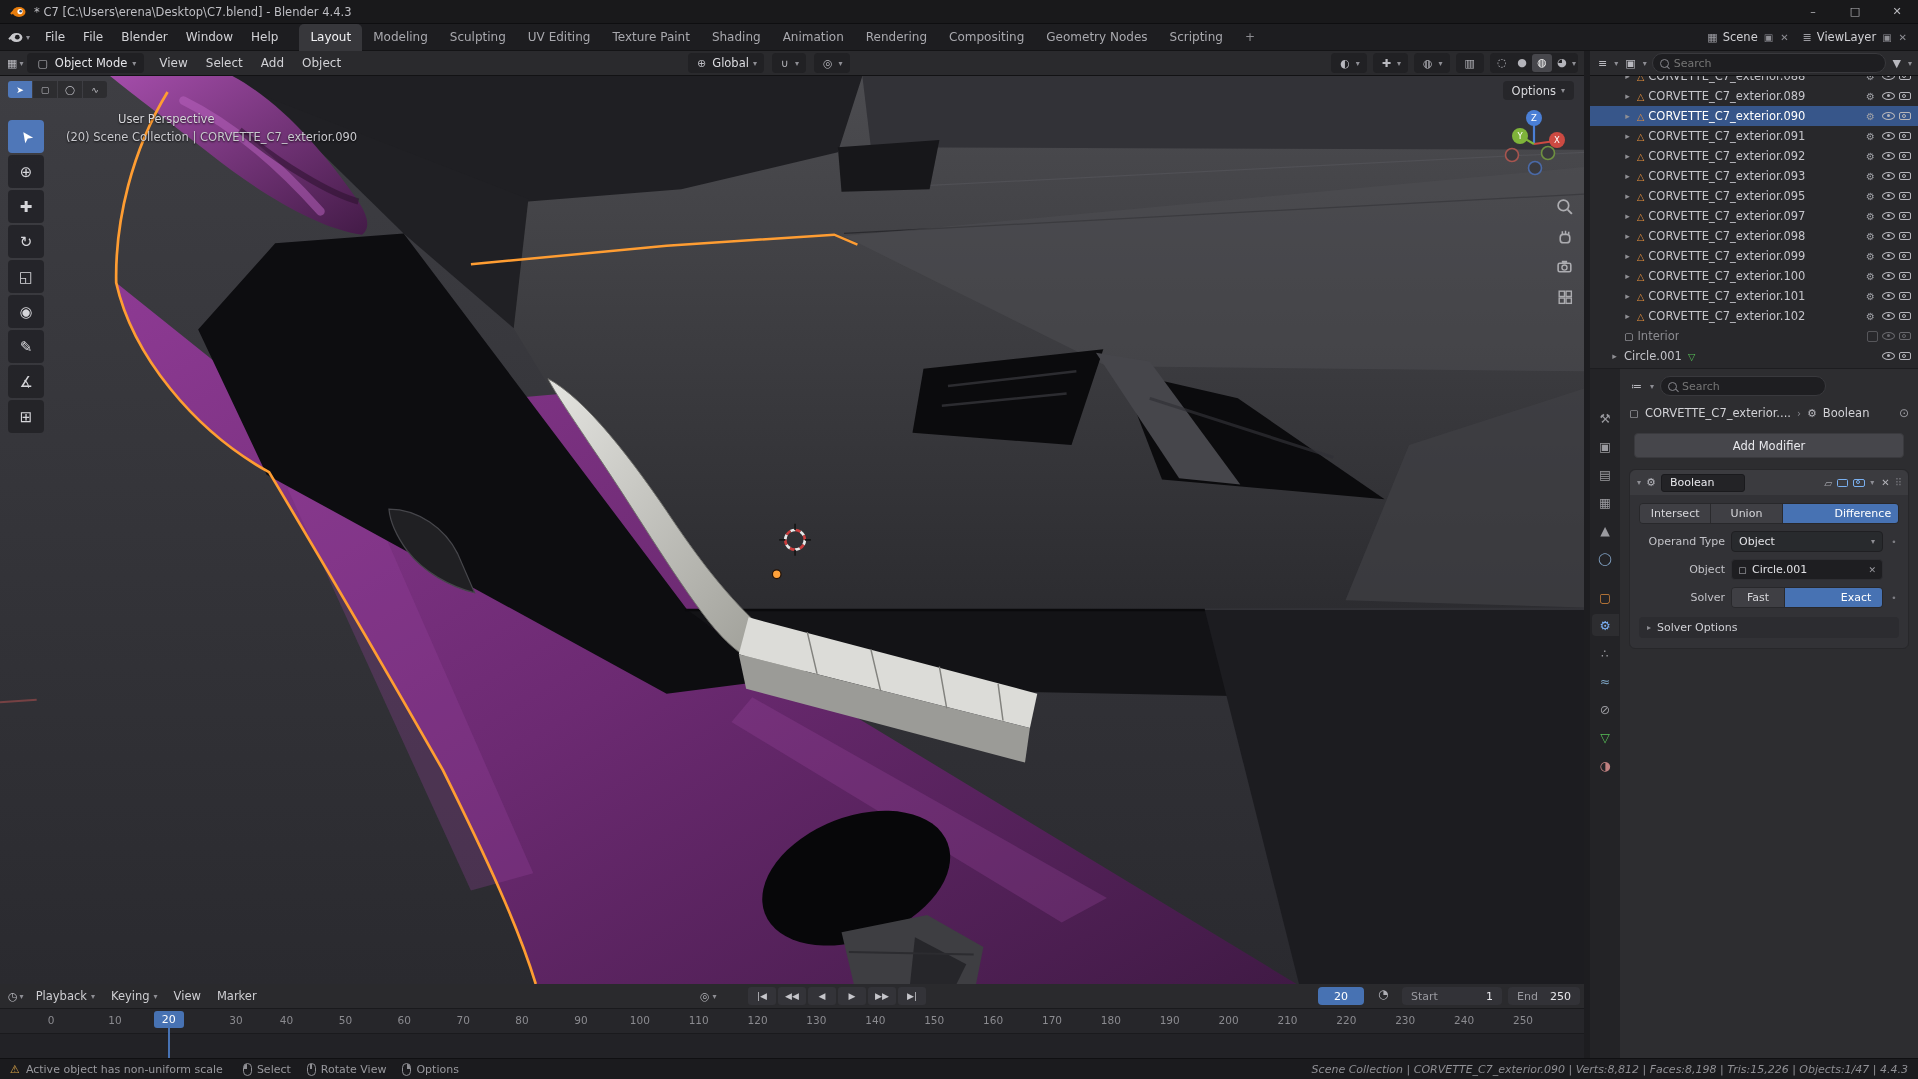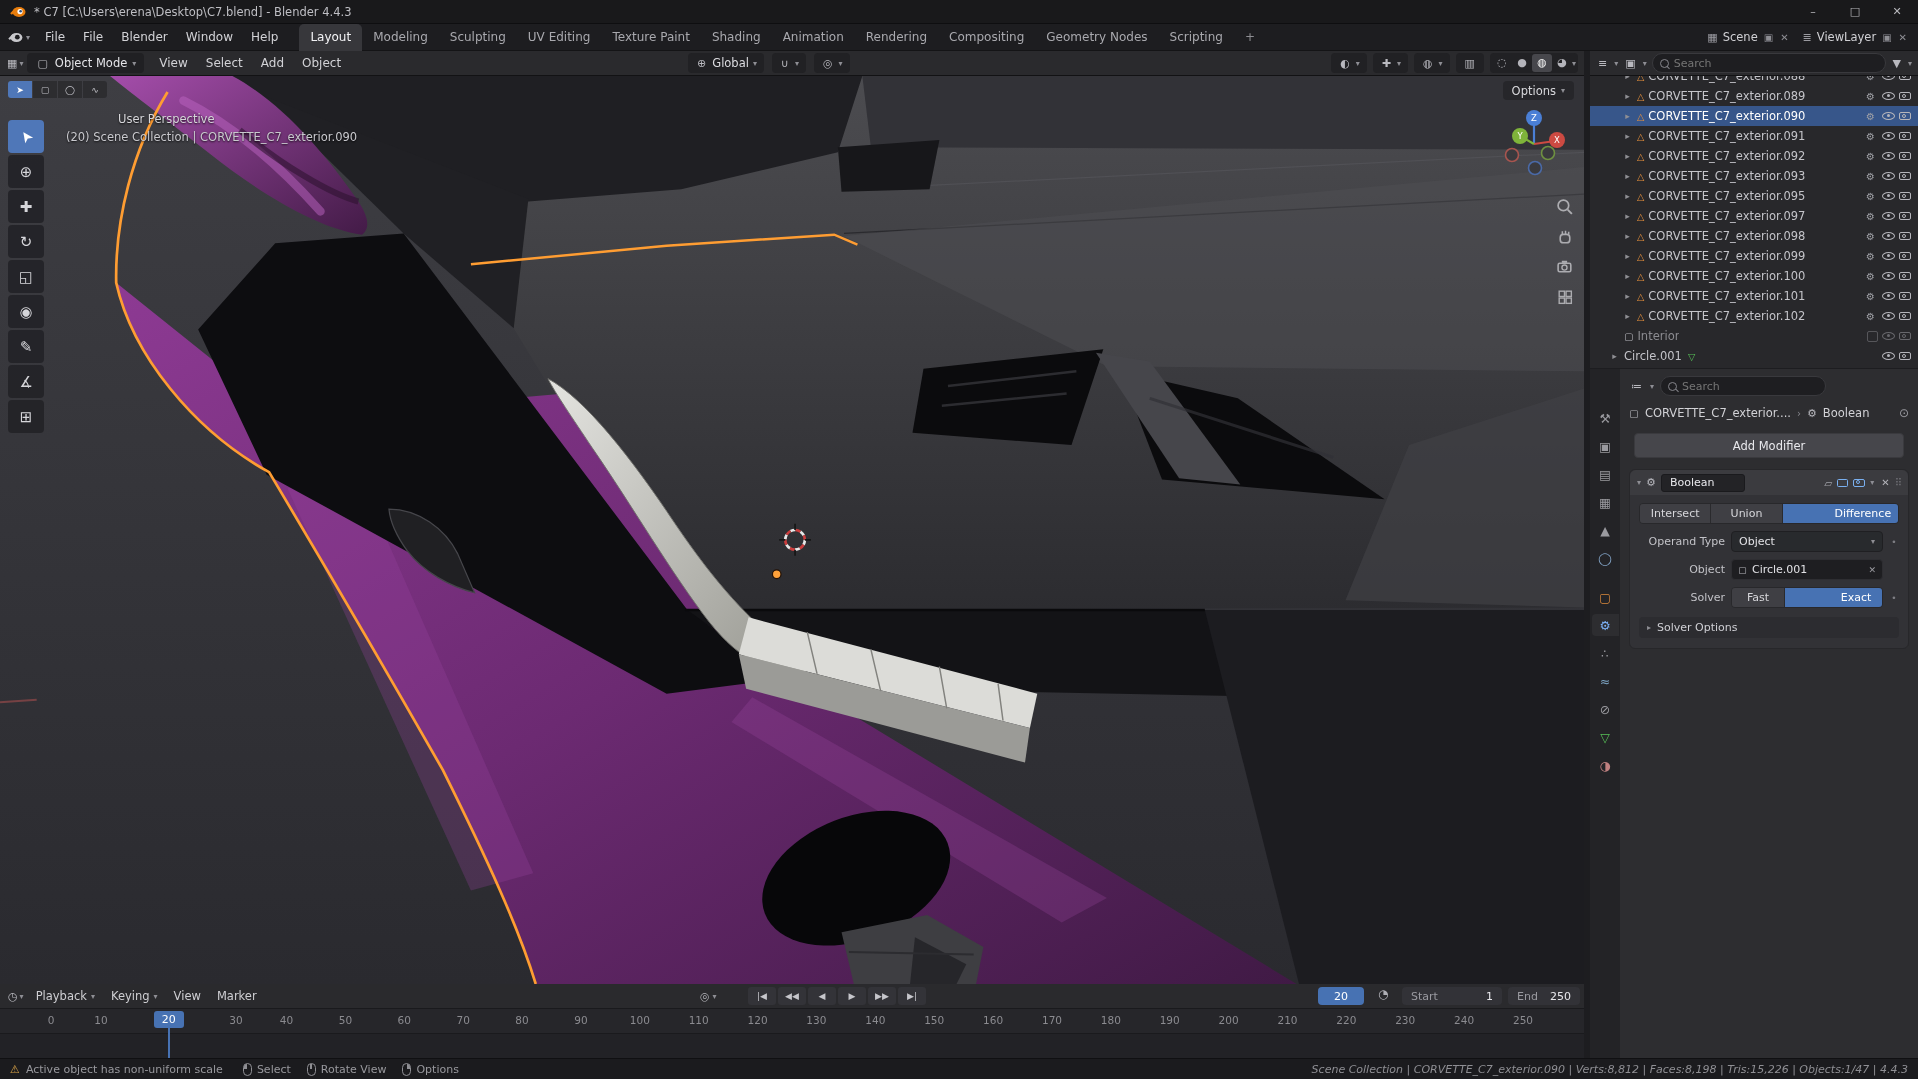--- a/index.html
+++ b/index.html
@@ -805,21 +805,21 @@
         <span class="f-lab">Start</span>
         <span class="f-val">1</span>
       </div>
       <div class="ffield" id="end-f">
         <span class="f-lab">End</span>
         <span class="f-val">250</span>
       </div>
     </div>
     <div id="tl-ruler">
         <div class="tick" style="left:51.0px">0</div>
-        <div class="tick" style="left:101px">10</div>
+        <div class="tick" style="left:115px">10</div>
         <div class="tick" style="left:168.8px">20</div>
         <div class="tick" style="left:236px">30</div>
         <div class="tick" style="left:286.5px">40</div>
         <div class="tick" style="left:345.4px">50</div>
         <div class="tick" style="left:404.3px">60</div>
         <div class="tick" style="left:463.2px">70</div>
         <div class="tick" style="left:522.0px">80</div>
         <div class="tick" style="left:580.9px">90</div>
         <div class="tick" style="left:639.8px">100</div>
         <div class="tick" style="left:698.7px">110</div>

